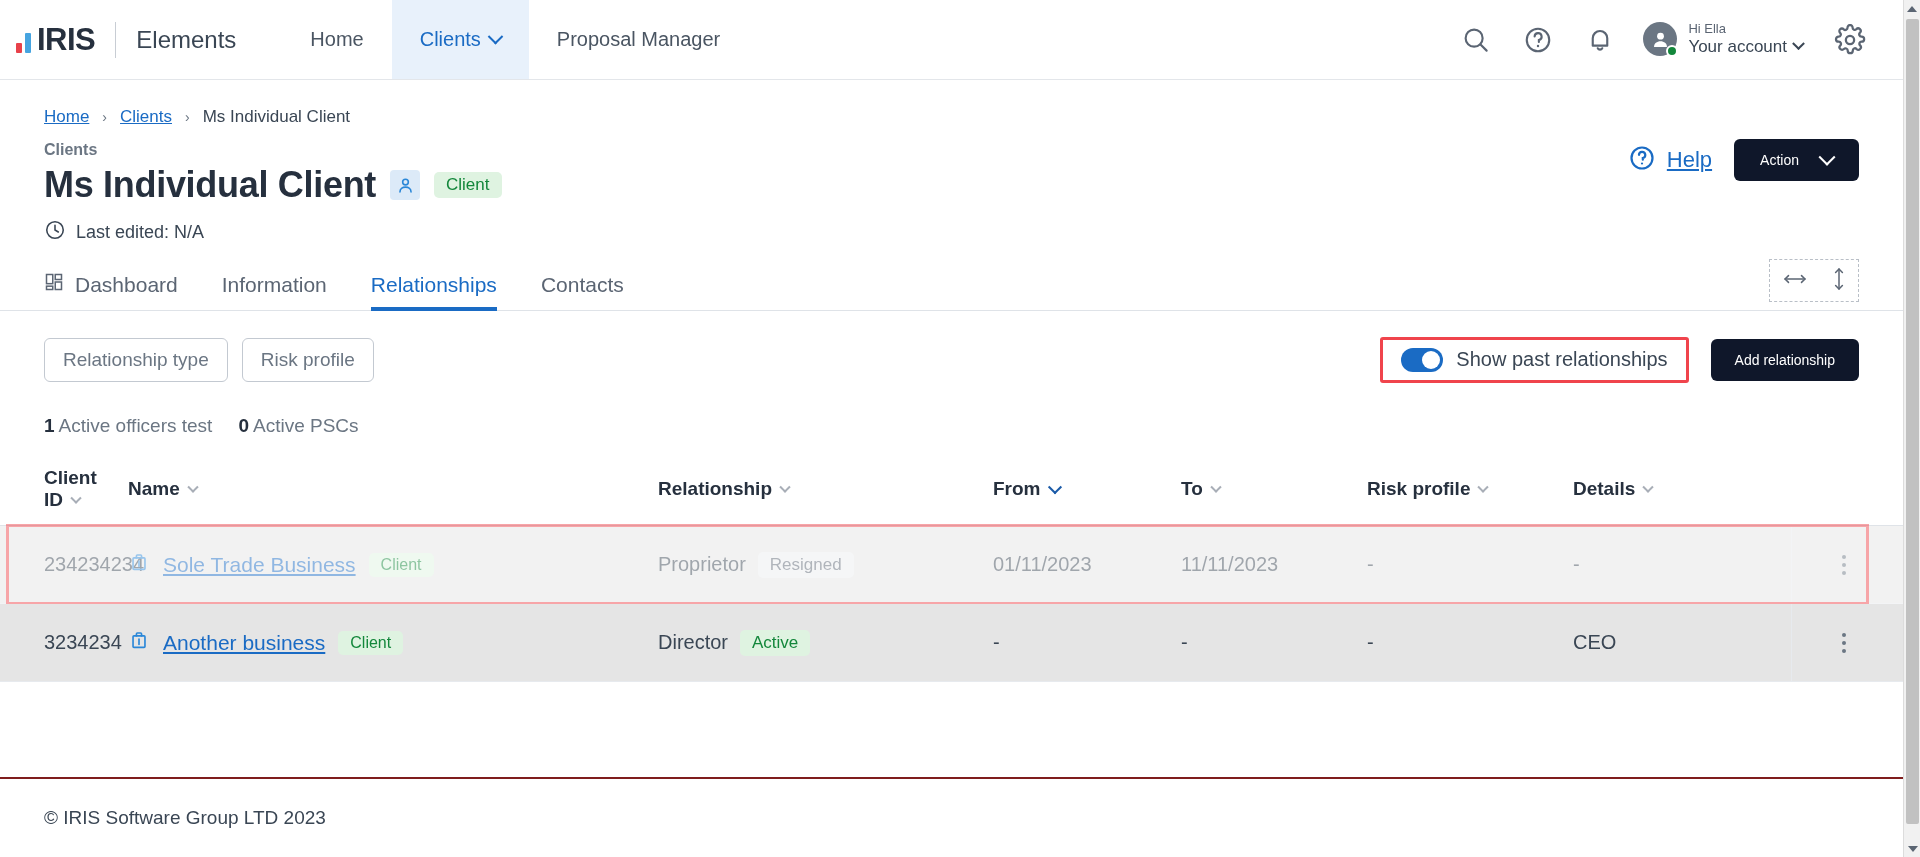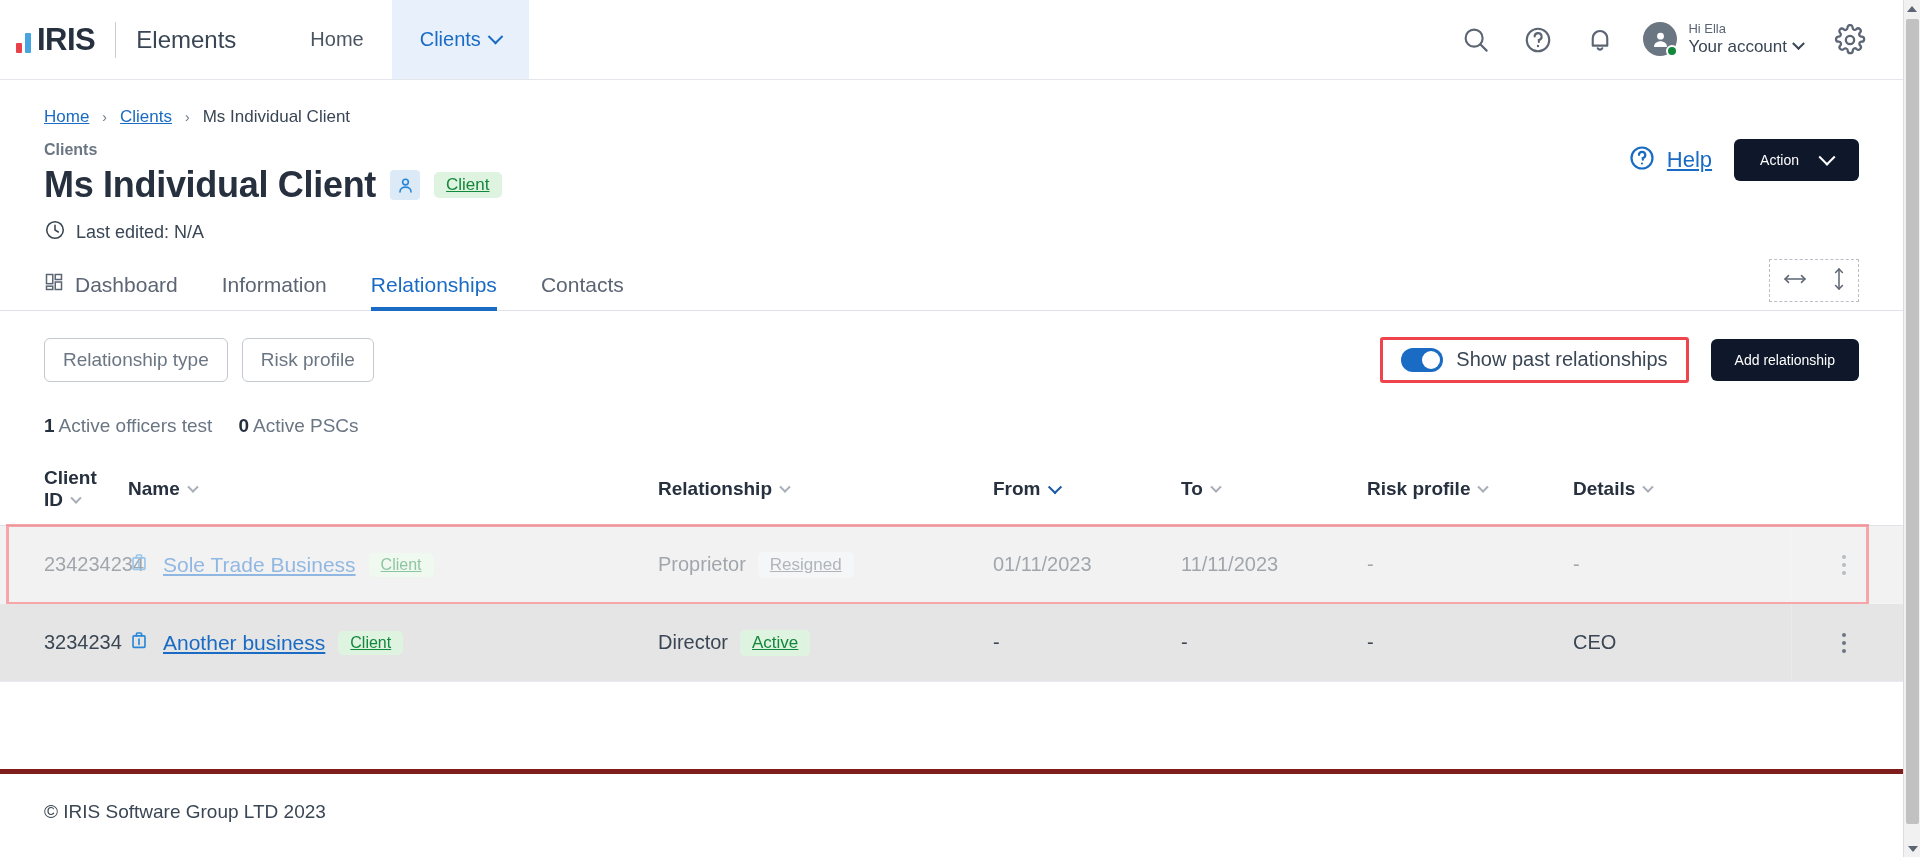--- a/index.html
+++ b/index.html
@@ -73,21 +73,21 @@
   .head { padding:14px 44px 0 44px; position:relative; }
   .eyebrow { font-size:16px; font-weight:bold; color:#6b7683; }
   .titlerow { display:flex; align-items:center; gap:14px; margin-top:5px; }
   .ptitle { font-size:36px; font-weight:bold; color:#26303e; letter-spacing:-0.3px; }
   .person-badge {
     width:30px; height:30px; border-radius:4px; background:#dceaf8;
     display:flex; align-items:center; justify-content:center;
   }
   .pill {
     background:#dff3e1; color:#13873b; font-size:17px;
-    border-radius:5px; padding:3px 12px;text-decoration:underline;
+    border-radius:5px; padding:3px 12px;
   }
   .pill.grey { background:#eceef0; color:#5b6573; }
   .edited { display:flex; align-items:center; gap:10px; margin-top:13px; font-size:18px; color:#3a4654; }
 
   .headright { position:absolute; right:44px; top:12px; display:flex; align-items:center; gap:22px; }
   .help { display:flex; align-items:center; gap:11px; cursor:pointer; }
   .help-txt { font-size:22px; color:#1a6bc4; text-decoration:underline; }
   .btn-primary {
     background:#0f172a; color:#fff; border:none; border-radius:6px;
     font-size:14px; padding:13px 26px; cursor:pointer;
@@ -178,22 +178,22 @@
     cursor:pointer; padding-left:30px; border-left:1px solid #e7eaee; height:78px; justify-content:center; width:74px;
   }
   .kebab i { width:4px; height:4px; border-radius:50%; background:#6b7683; display:block; }
   .row-highlight {
     position:absolute; left:6px; right:34px; top:-2px; bottom:-2px;
     border:3px solid #f0444c; pointer-events:none;
   }
 
   
   .footer {
-    position:absolute; left:0; bottom:8px; width:1903px; height:80px;
-    border-top:5px solid #7f1d1d; background:#fff;
+    position:absolute; left:0; bottom:0; width:1903px; height:80px;
+    border-top:2px solid #7f1d1d; background:#fff;
     display:flex; align-items:center; padding:9px 44px;
   }
   .copy { font-size:19px; color:#3a4654; }
   .flinks { margin-left:auto; display:flex; gap:36px; }
   .flinks a { font-size:19px; color:#1a6bc4; text-decoration:underline; cursor:pointer; }
 
   
   .sbar {
     position:absolute; right:0; top:0; width:17px; height:857px;
     background:#f1f1f1; border-left:1px solid #dcdcdc;
@@ -221,20 +221,23 @@
     <span class="brand-elements">Elements</span>
   </div>
 
   <div class="navlinks">
     <div class="navlink">
       <span>Home</span>
     </div>
     <div class="navlink active">
       <span>Clients</span>
       <span class="chev"></span>
+    </div>
+    <div class="navlink">
+      <span>Proposal Manager</span>
     </div>
   </div>
 
   <div class="navright">
     <div class="icobtn">
       <svg width="30" height="30" viewBox="0 0 24 24" fill="none" stroke="#5b6573" stroke-width="1.7">
         <circle cx="10.5" cy="10.5" r="6.8"></circle>
           <line x1="15.6" y1="15.6" x2="20.5" y2="20.5" stroke-linecap="round"></line>
       </svg>
     </div>

